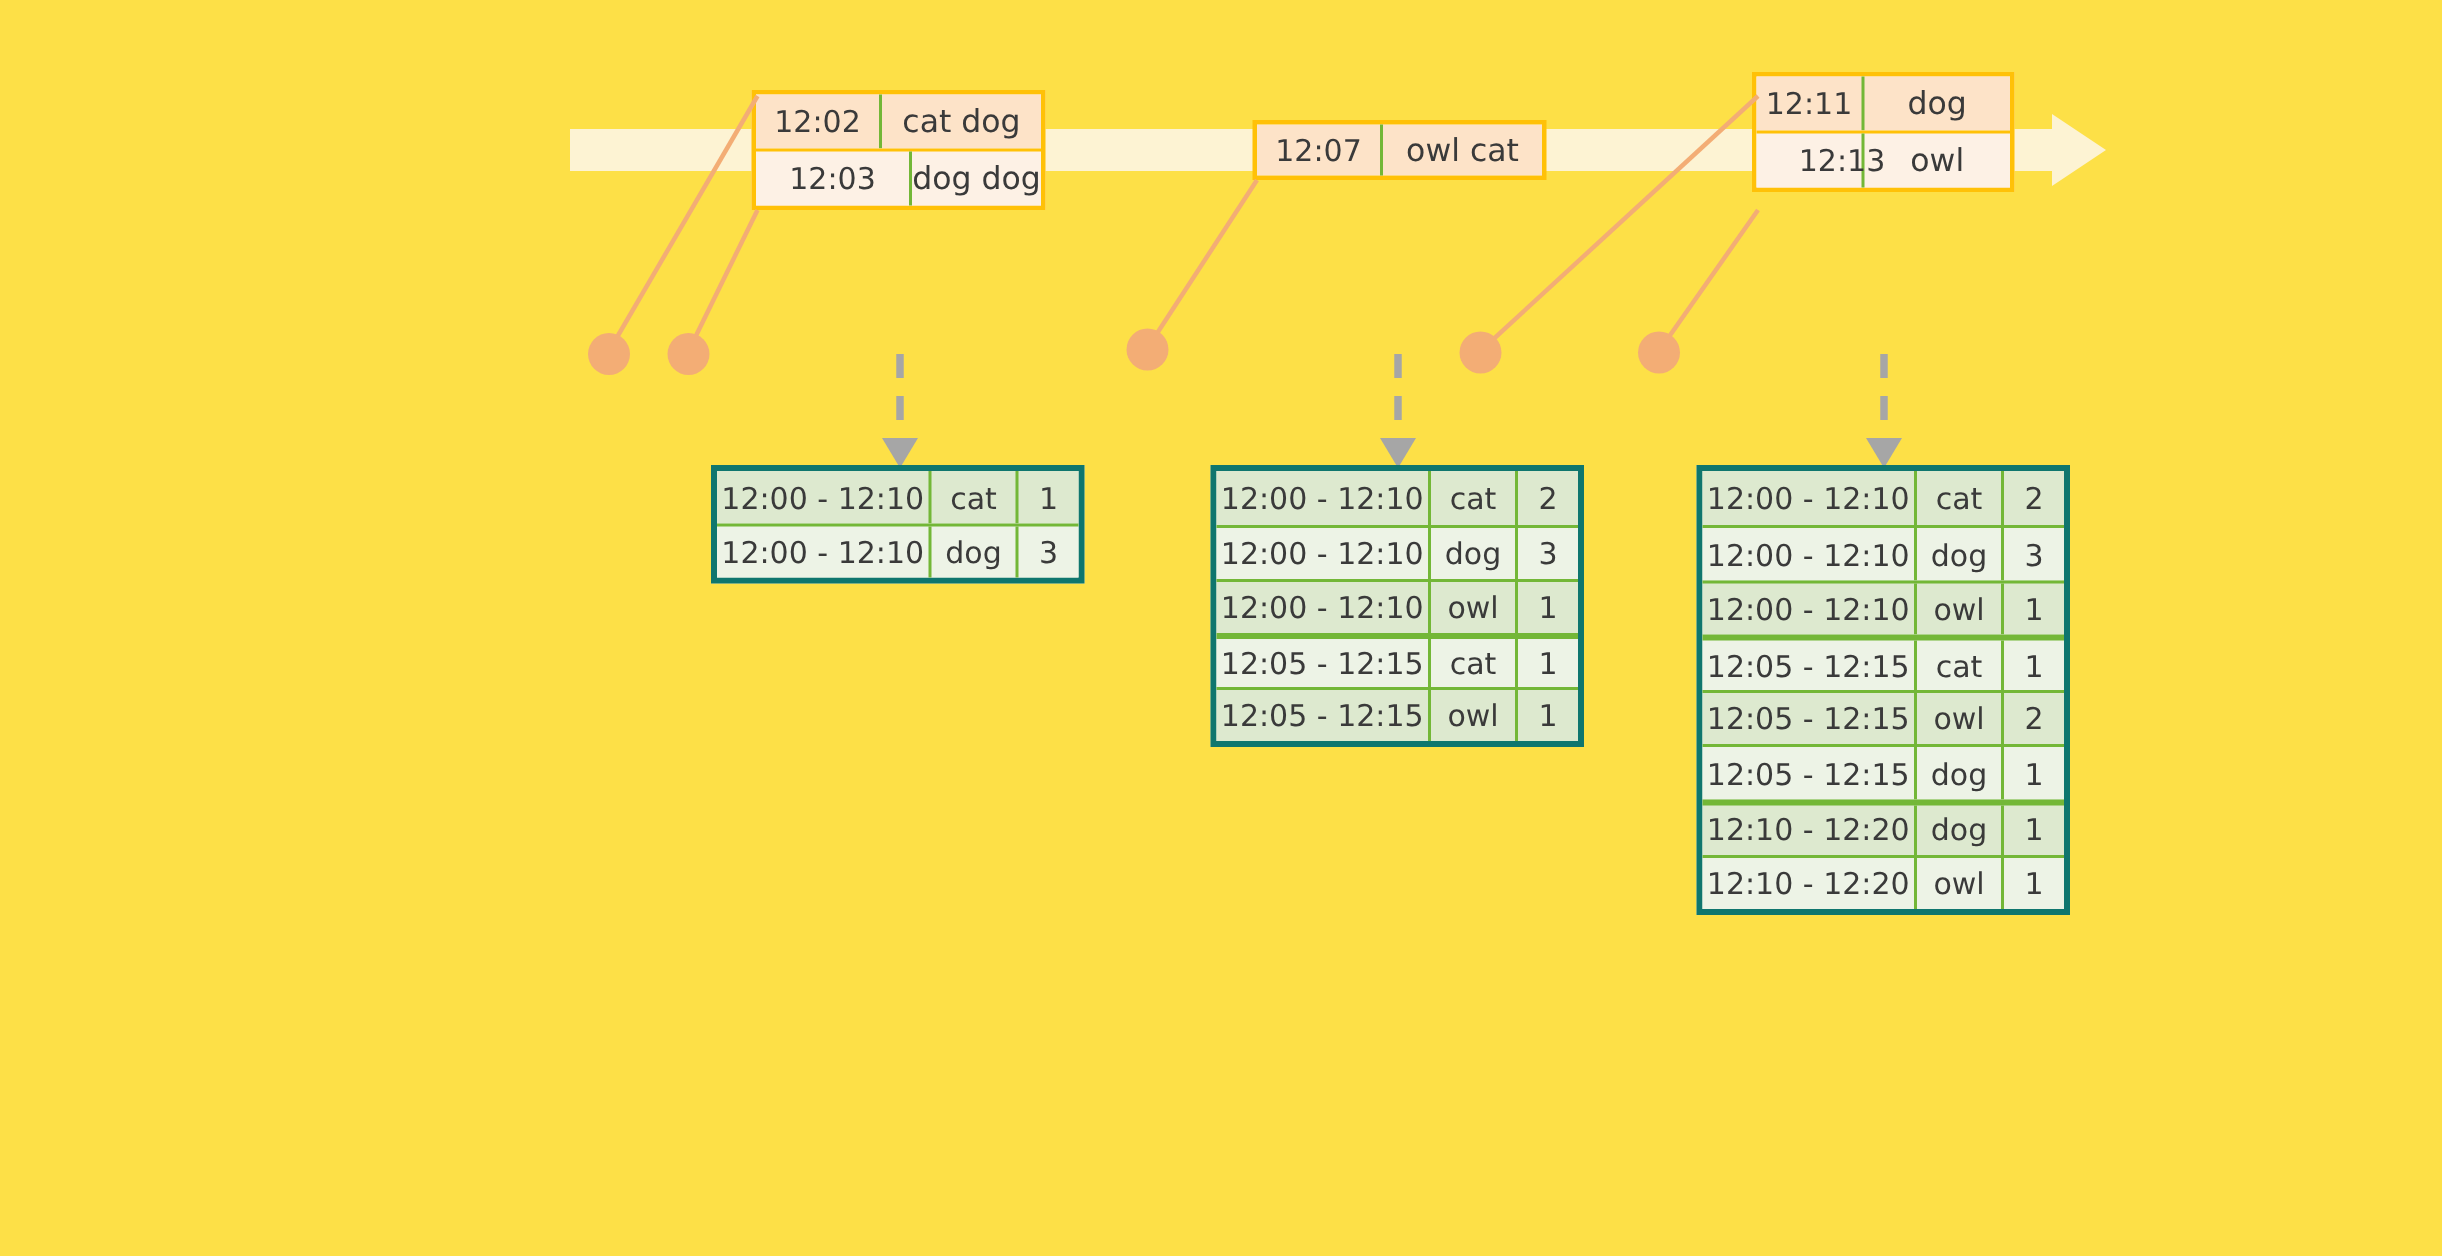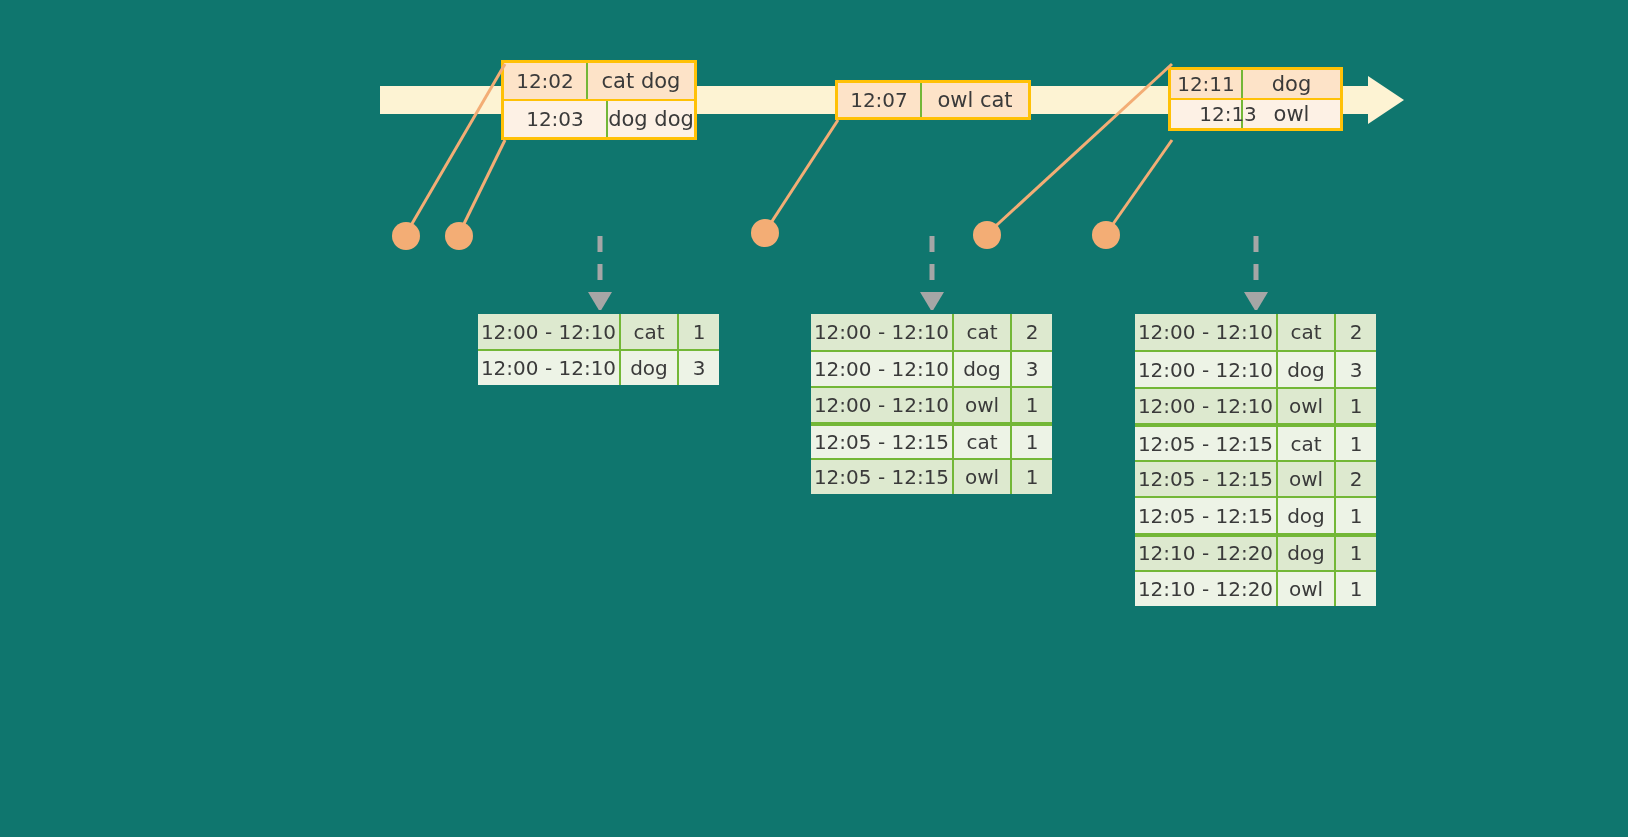--- a/index.html
+++ b/index.html
@@ -4,21 +4,21 @@
 <style>
   html, body {
     margin: 0;
     padding: 0;
     background: #000000;
   }
   #stage {
     position: relative;
     width: 1628px;
     height: 837px;
-    background: #0f766e;
+    background: #fde047;
     font-family: "DejaVu Sans", sans-serif;
     overflow: hidden;
   }
 
   
   .timeline-bar {
     position: absolute;
     background: #fdf3d3;
   }
   .timeline-arrowhead {
@@ -141,21 +141,21 @@
     </div>
   </div>
 
   <div class="event-box" style="left:835px; top:80px; width:196px; height:40px;">
     <div class="event-row shade-a">
       <div class="rt-win event-time" style="width:84px;">12:07</div>
       <div class="event-text">owl cat</div>
     </div>
   </div>
 
-  <div class="event-box" style="left:1168px; top:67px; width:175px; height:64px;text-align:right;">
+  <div class="event-box" style="left:1168px; top:48px; width:175px; height:80px;text-align:right;">
     <div class="event-row shade-a">
       <div class="rt-win event-time" style="width:72px;">12:11</div>
       <div class="event-text">dog</div>
     </div>
     <div class="event-row shade-b">
       <div class="rt-win event-time" style="width:72px;padding-left:44px;">12:13</div>
       <div class="event-text">owl</div>
     </div>
   </div>
 

